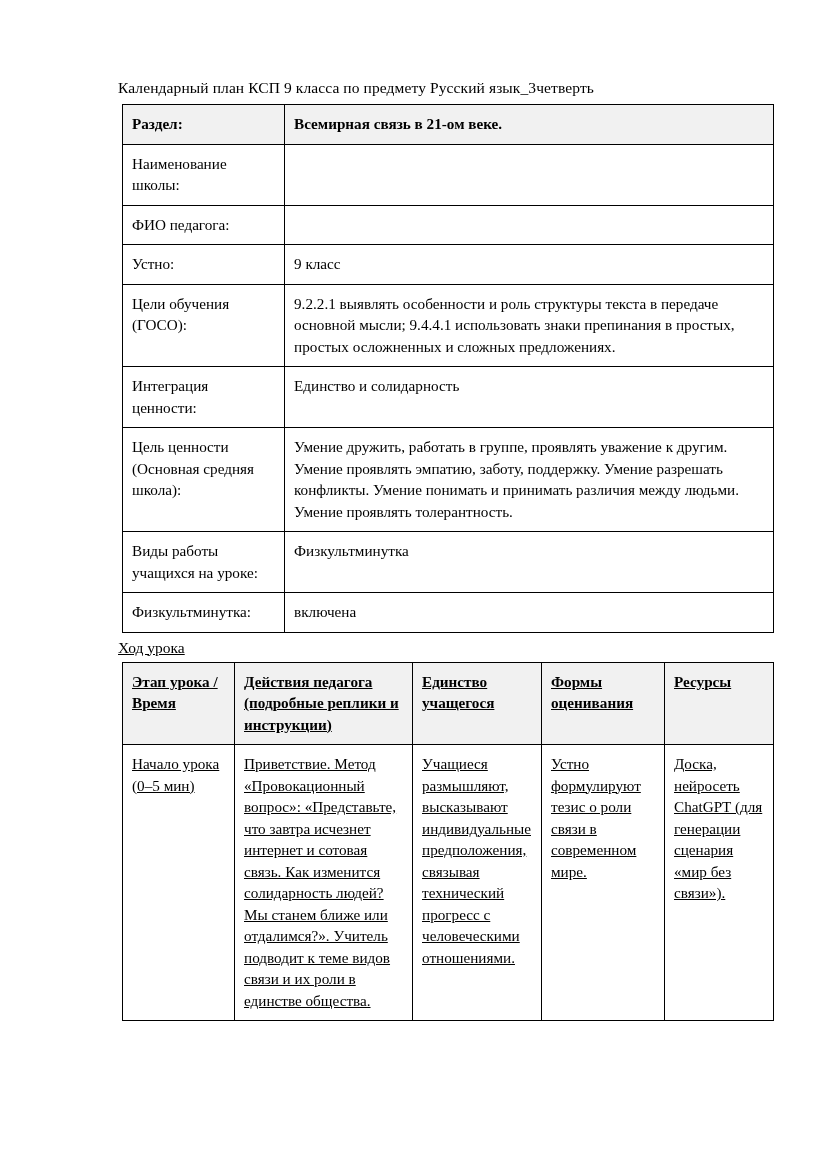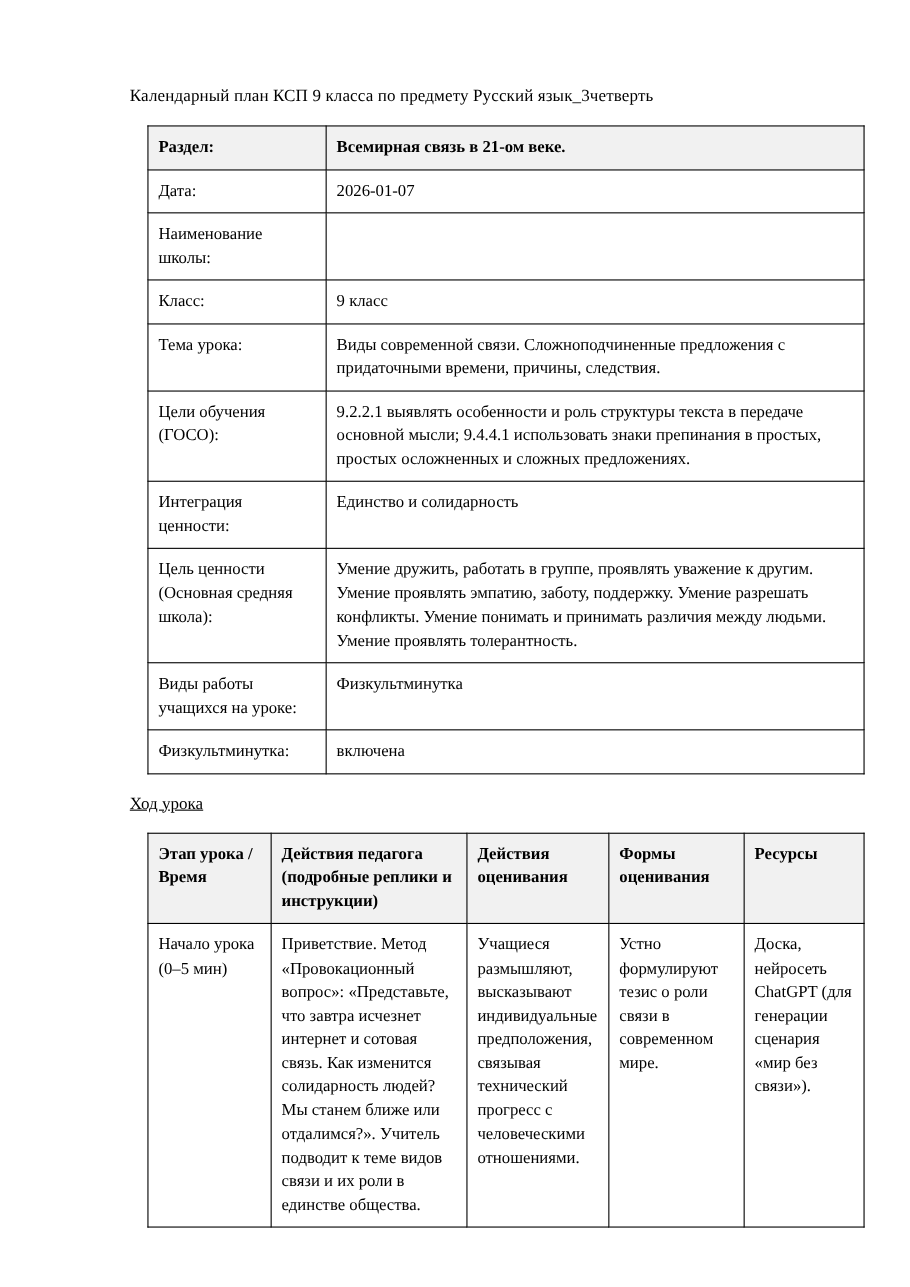--- a/index.html
+++ b/index.html
@@ -27,21 +27,21 @@
     font-size: 15.5px;
     line-height: 20px;
     margin: 0 0 6px 0;
     white-space: nowrap;
     letter-spacing: 0.1px;
   }
   table.doc-table {
     border-collapse: collapse;
     width: 651px;
     table-layout: fixed;
-    margin: 16px;
+    margin: 4px;
   }
   table.doc-table td,
   table.doc-table th {
     border: 1px solid #000000;
     vertical-align: top;
     padding: 8px 9px 9px 9px;
     font-size: 15.2px;
     line-height: 21.5px;
     font-weight: normal;
     text-align: left;
@@ -70,20 +70,21 @@
   .t2 thead td {
     background: #f1f1f1;
     font-weight: bold;
   }
   .t2 td {
     font-size: 14.6px;
     line-height: 21.5px;
     padding: 7px 8px 8px 8px;
     word-wrap: break-word;
     overflow-wrap: break-word;
+    text-decoration: underline;
   }
   .t2 tbody td { vertical-align: top; }
 </style>
 </head>
 <body>
 
 <div class="page">
 
   <div class="doc-title">Календарный план КСП 9 класса по предмету Русский язык_3четверть</div>
 
@@ -91,34 +92,30 @@
     <colgroup>
         <col class="c1">
         <col class="c2">
       </colgroup>
     <tbody>
         <tr class="shaded">
           <td class="label">Раздел:</td>
           <td>Всемирная связь в 21-ом веке.</td>
         </tr>
         <tr>
-          <td class="label">Дата:</td>
-          <td>2026-01-07</td>
-        </tr>
-        <tr>
           <td class="label">Наименование школы:</td>
           <td></td>
         </tr>
         <tr>
-          <td class="label">Класс:</td>
-          <td>9 класс</td>
+          <td class="label">ФИО педагога:</td>
+          <td></td>
         </tr>
         <tr>
-          <td class="label">Тема урока:</td>
-          <td>Виды современной связи. Сложноподчиненные предложения с придаточными времени, причины, следствия.</td>
+          <td class="label">Устно:</td>
+          <td>9 класс</td>
         </tr>
         <tr>
           <td class="label">Цели обучения (ГОСО):</td>
           <td>9.2.2.1 выявлять особенности и роль структуры текста в передаче основной мысли; 9.4.4.1 использовать знаки препинания в простых, простых осложненных и сложных предложениях.</td>
         </tr>
         <tr>
           <td class="label">Интеграция ценности:</td>
           <td>Единство и солидарность</td>
         </tr>
         <tr>
@@ -143,21 +140,21 @@
         <col class="k1">
         <col class="k2">
         <col class="k3">
         <col class="k4">
         <col class="k5">
       </colgroup>
     <thead>
       <tr>
           <td>Этап урока / Время</td>
           <td>Действия педагога (подробные реплики и инструкции)</td>
-          <td>Действия оценивания</td>
+          <td>Единство учащегося</td>
           <td>Формы оценивания</td>
           <td>Ресурсы</td>
         </tr>
     </thead>
     <tbody>
         <tr>
           <td>Начало урока (0–5 мин)</td>
           <td>Приветствие. Метод «Провокационный вопрос»: «Представьте, что завтра исчезнет интернет и сотовая связь. Как изменится солидарность людей? Мы станем ближе или отдалимся?». Учитель подводит к теме видов связи и их роли в единстве общества.</td>
           <td>Учащиеся размышляют, высказывают индивидуальные предположения, связывая технический прогресс с человеческими отношениями.</td>
           <td>Устно формулируют тезис о роли связи в современном мире.</td>

